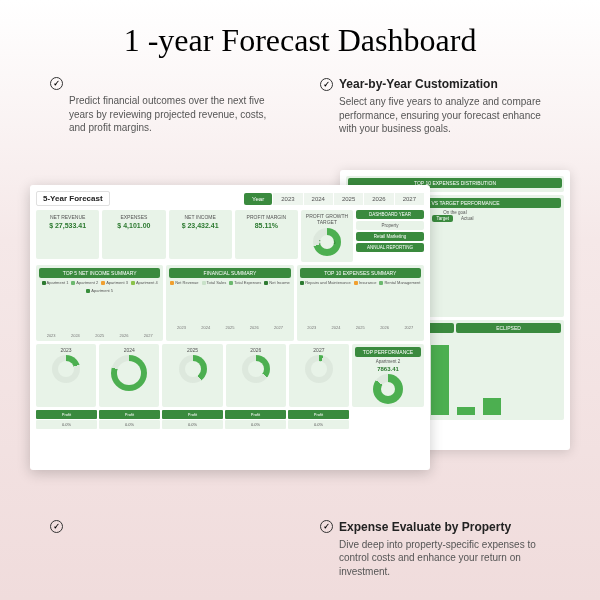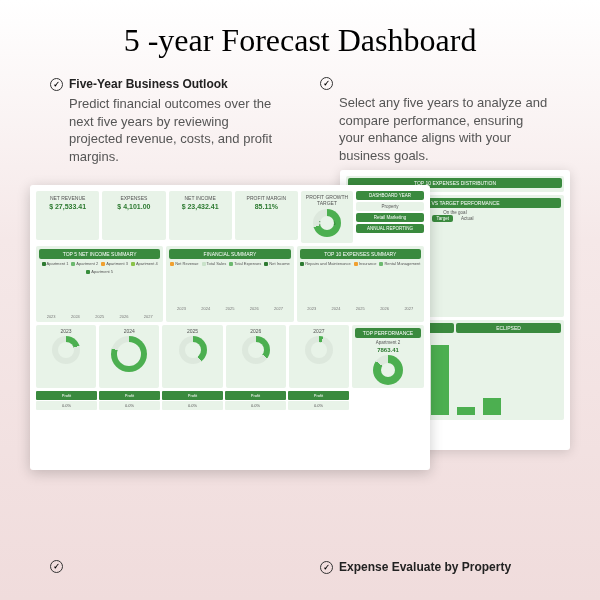--- a/index.html
+++ b/index.html
@@ -3,21 +3,21 @@
 <meta charset="utf-8">
 <style>
 *{box-sizing:border-box;margin:0;padding:0}
 body{width:600px;height:600px;font-family:Georgia,serif;background:linear-gradient(180deg,#fff 0%,#f5e8e8 40%,#f0dcdc 100%);overflow:hidden;position:relative}
 .page-title{font-size:32px;font-weight:400;text-align:center;padding:22px 0 18px;color:#000;font-family:Georgia,serif}
 .features{display:flex;justify-content:space-between;padding:0 50px;gap:40px;font-family:Arial,sans-serif}
 .feature{flex:1}
 .feature-head{display:flex;align-items:center;gap:6px;margin-bottom:4px}
 .check{width:13px;height:13px;border:1.5px solid #333;border-radius:50%;display:inline-flex;align-items:center;justify-content:center;font-size:8px;font-weight:bold}
 .feature-title{font-weight:600;font-size:12px;color:#222}
-.feature-desc{font-size:13px;color:#555;line-height:1.35;padding-left:19px}
+.feature-desc{font-size:10px;color:#555;line-height:1.35;padding-left:19px}
 .bottom-features{position:absolute;bottom:22px;left:0;right:0}
 .dash-wrap{position:absolute;top:170px;left:30px;right:30px;height:310px}
 .dash-back{position:absolute;top:0;right:0;width:230px;height:280px;background:#fff;border-radius:3px;box-shadow:0 2px 12px rgba(0,0,0,.15);padding:6px}
 .dash-front{position:absolute;top:15px;left:0;width:400px;height:285px;background:#fff;border-radius:3px;box-shadow:0 3px 14px rgba(0,0,0,.2);padding:6px}
 .df-head{display:flex;align-items:center;justify-content:space-between;margin-bottom:4px}
 .df-title{font:bold 8px Arial;color:#222;background:#fff;padding:2px 6px;border:1px solid #e0e0e0;border-radius:2px}
 .year-tabs{display:flex;gap:1px}
 .ytab{font:6px Arial;padding:3px 8px;background:#eef5ee;color:#555}
 .ytab.active{background:#3a8a3e;color:#fff;border-radius:2px}
 .kpi-row{display:flex;gap:3px;margin-bottom:3px}
@@ -65,35 +65,35 @@
 .bb-group{flex:1;display:flex;align-items:flex-end;gap:2px;justify-content:center}
 .bb{width:10px}
 .db-toggle{display:flex;gap:4px;justify-content:center;font:4.5px Arial;margin-bottom:2px}
 .tg{padding:1px 4px;border-radius:2px}
 .tg.a{background:#3a8a3e;color:#fff}
 .tg.b{color:#555}
 </style>
 </head>
 <body>
 
-<h1 class="page-title">5 -year Forecast Dashboard</h1>
+<h1 class="page-title">1 -year Forecast Dashboard</h1>
 
 <div class="features">
   <div class="feature">
     <div class="feature-head">
         <span class="check">✓</span>
-        <span class="feature-title">Five-Year Business Outlook</span>
       </div>
     <div class="feature-desc">Predict financial outcomes over the next five years by reviewing projected revenue, costs, and profit margins.</div>
   </div>
   <div class="feature">
     <div class="feature-head">
         <span class="check">✓</span>
-      </div>
-    <div class="feature-desc">Select any five years to analyze and compare performance, ensuring your enhance aligns with your business goals.</div>
+        <span class="feature-title">Year-by-Year Customization</span>
+      </div>
+    <div class="feature-desc">Select any five years to analyze and compare performance, ensuring your forecast enhance with your business goals.</div>
   </div>
 </div>
 
 <div class="dash-wrap">
 
   <div class="dash-back">
     <div class="db-section" style="padding:2px">
       <div class="db-head">TOP 10 EXPENSES DISTRIBUTION</div>
     </div>
     <div class="db-section">
@@ -140,20 +140,31 @@
         <div class="bb" style="height:35%;width:18px;background:#4caf50"></div>
         <div class="bb" style="height:50%;width:18px;background:#4caf50"></div>
         <div class="bb" style="height:92%;width:18px;background:#4caf50"></div>
         <div class="bb" style="height:10%;width:18px;background:#4caf50"></div>
         <div class="bb" style="height:22%;width:18px;background:#4caf50"></div>
       </div>
     </div>
   </div>
 
   <div class="dash-front">
+    <div class="df-head">
+      <span class="df-title">5-Year Forecast</span>
+      <div class="year-tabs">
+        <span class="ytab active">Year</span>
+        <span class="ytab">2023</span>
+        <span class="ytab">2024</span>
+        <span class="ytab">2025</span>
+        <span class="ytab">2026</span>
+        <span class="ytab">2027</span>
+      </div>
+    </div>
 
     <div style="display:flex;gap:3px;margin-bottom:3px">
       <div class="kpi-row" style="flex:1">
         <div class="kpi">
             <div class="kpi-label">NET REVENUE</div>
             <div class="kpi-val">$ 27,533.41</div>
           </div>
         <div class="kpi">
             <div class="kpi-label">EXPENSES</div>
             <div class="kpi-val">$ 4,101.00</div>
@@ -400,14 +411,15 @@
   <div class="feature">
     <div class="feature-head">
         <span class="check">✓</span>
       </div>
   </div>
   <div class="feature">
     <div class="feature-head">
         <span class="check">✓</span>
         <span class="feature-title">Expense Evaluate by Property</span>
       </div>
+    <div class="feature-desc">Dive deep into property-specific expenses to control costs and enhance your return on investment.</div>
   </div>
 </div>
 
 </body></html>

